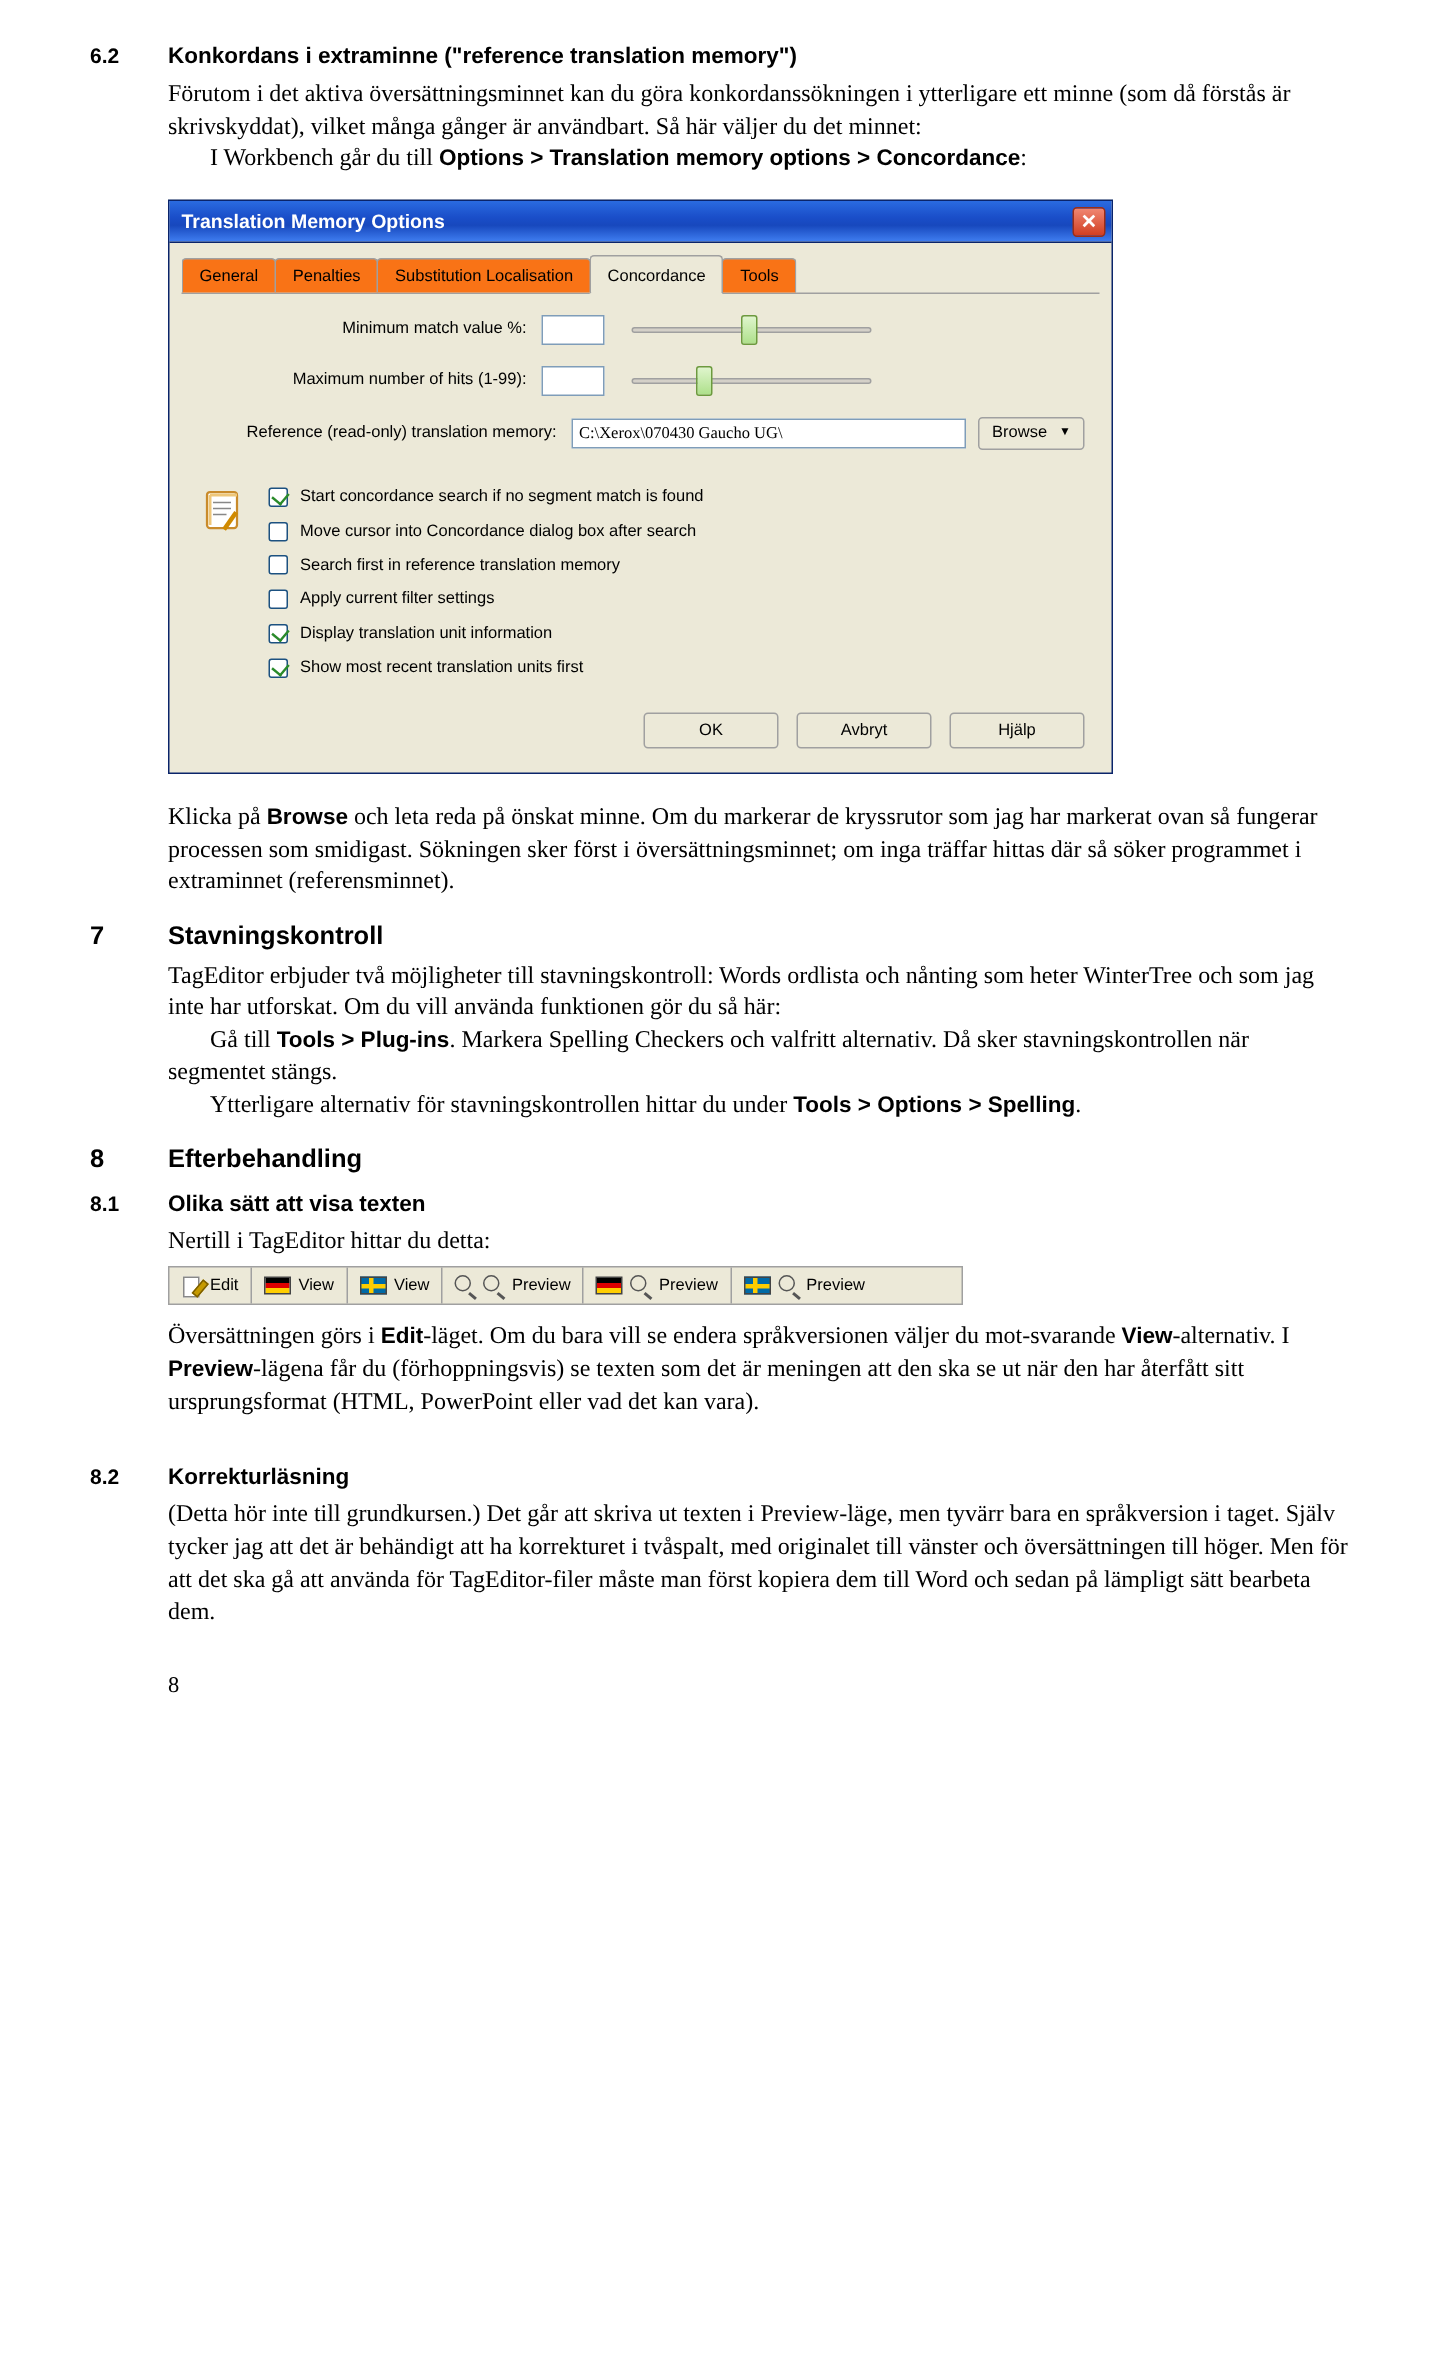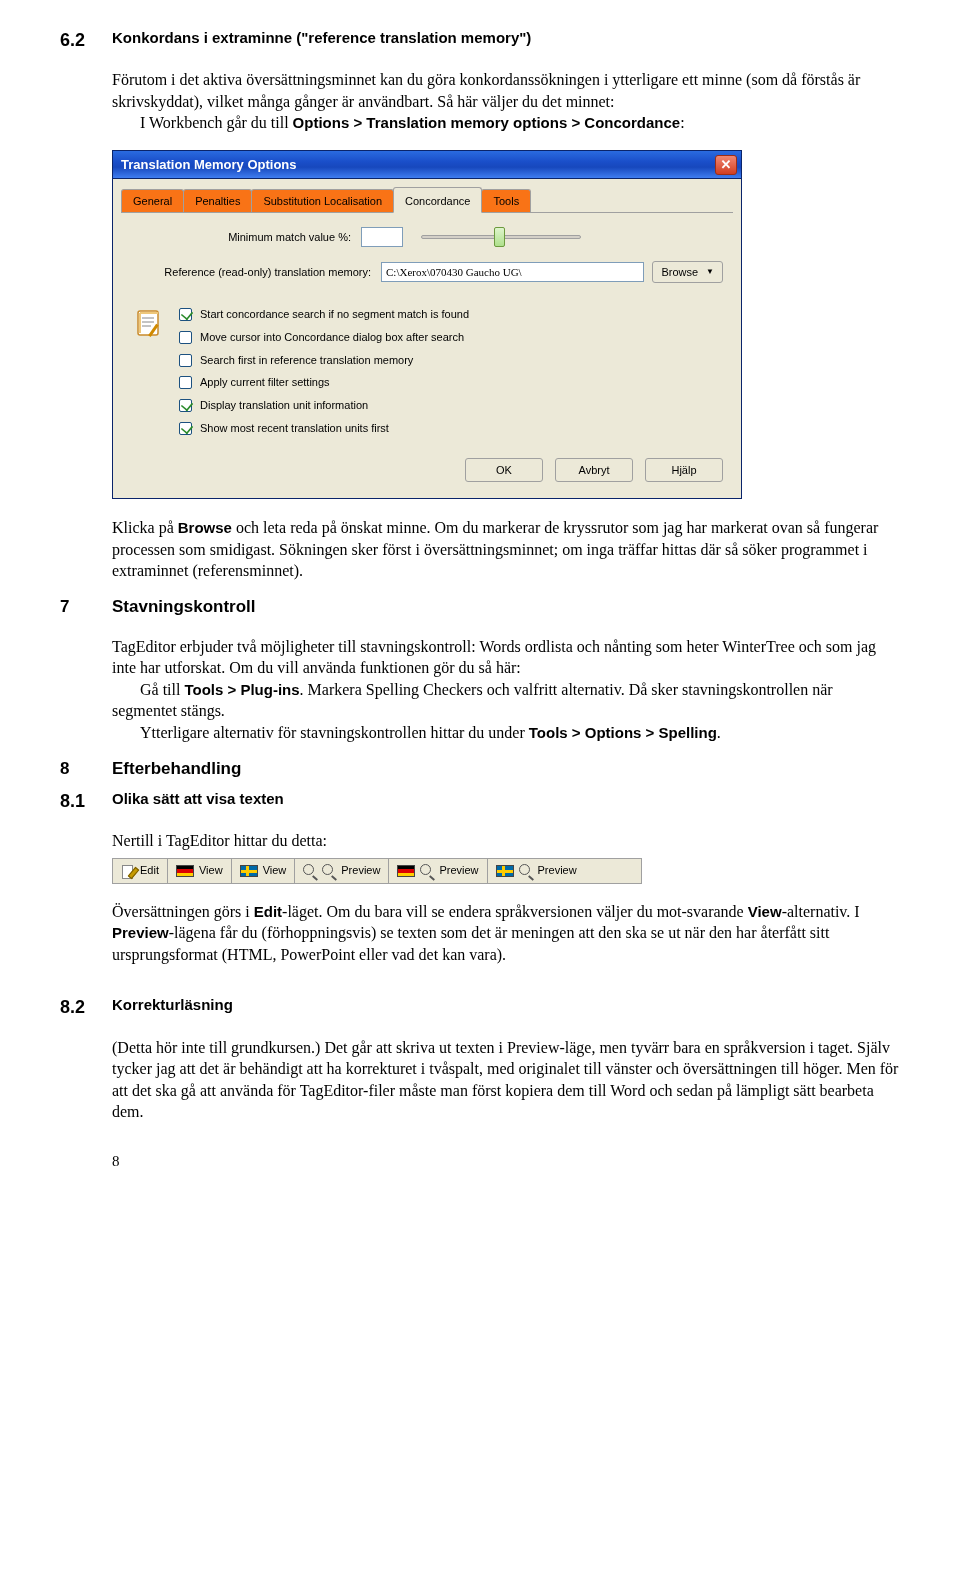--- a/index.html
+++ b/index.html
@@ -8,23 +8,23 @@
     font-size: 16px;
     line-height: 1.35;
     width: 960px;
     background: #fff;
     color: #000;
     padding: 20px 60px 40px 60px;
   }
   .heading-row { display: flex; gap: 18px; margin-top: 8px; margin-bottom: 4px; }
   .h1-num { font-family: Arial, Helvetica, sans-serif; font-weight: bold; font-size: 17px; width: 34px; }
   .h1-txt { font-family: Arial, Helvetica, sans-serif; font-weight: bold; font-size: 17px; }
-  .h2-num { font-family: Arial, Helvetica, sans-serif; font-weight: bold; font-size: 18px; width: 34px; }
+  .h2-num { font-family: Arial, Helvetica, sans-serif; font-weight: bold; font-size: 14px; width: 34px; }
   .h2-txt { font-family: Arial, Helvetica, sans-serif; font-weight: bold; font-size: 15px; }
-  .body-block { margin-left: 52px; margin-top: 17px; }
+  .body-block { margin-left: 52px; margin-top: 4px; }
   p { margin: 0; }
   .indent-first { text-indent: 28px; }
   .boldterm { font-family: Arial, Helvetica, sans-serif; font-weight: bold; font-size: 15px; }
 
   
   .dialog {
     width: 630px; margin: 16px 0 18px 52px;
     background: #ece9d8;
     border: 1px solid #0a246a;
     font-family: Tahoma, Arial, sans-serif; font-size: 12px; color:#000;
@@ -112,21 +112,21 @@
   .chk.checked::after {
     content:""; position:absolute; left:2px; top:-1px;
     width:8px; height:10px;
     border-right:2px solid #2a8a2a; border-bottom:2px solid #2a8a2a;
     transform: rotate(40deg) scale(.8);
   }
   .dlg-buttons {
     display:flex; justify-content:flex-end; gap:12px; margin-top:22px;
   }
   .dlg-btn {
-    width:78px; height:24px; border:1px solid #a0a0a0; background:#ece9d8; border-radius:3px;
+    width:90px; height:24px; border:1px solid #a0a0a0; background:#ece9d8; border-radius:3px;
     display:flex; align-items:center; justify-content:center; font-size:11px;
   }
 
   
   .te-toolbar {
     width: 530px; height: 26px; margin: 6px 0 10px 52px;
     background: #ece9d8; border:1px solid #a0a0a0;
     display:flex; align-items:stretch; font-family: Tahoma, Arial, sans-serif; font-size:11px;
   }
   .te-tab {
@@ -187,20 +187,27 @@
     <div class="tab">Substitution Localisation</div>
     <div class="tab active">Concordance</div>
     <div class="tab">Tools</div>
   </div>
   <div class="panel-body">
     <div class="form-row">
       <div class="form-label">Minimum match value %:</div>
       <input class="num-input" value="50" style="">
       <div class="slider-track">
         <div class="slider-thumb" style="left:72px"></div>
+      </div>
+    </div>
+    <div class="form-row">
+      <div class="form-label">Maximum number of hits (1-99):</div>
+      <input class="num-input" value="30" style="">
+      <div class="slider-track">
+        <div class="slider-thumb" style="left:42px"></div>
       </div>
     </div>
     <div class="ref-row">
       <div class="ref-label">Reference (read-only) translation memory:</div>
       <input class="ref-input" value="C:\Xerox\070430 Gaucho UG\" style="">
       <div class="browse-btn">
         <span>Browse</span>
         <span class="chev">▼</span>
       </div>
     </div>

